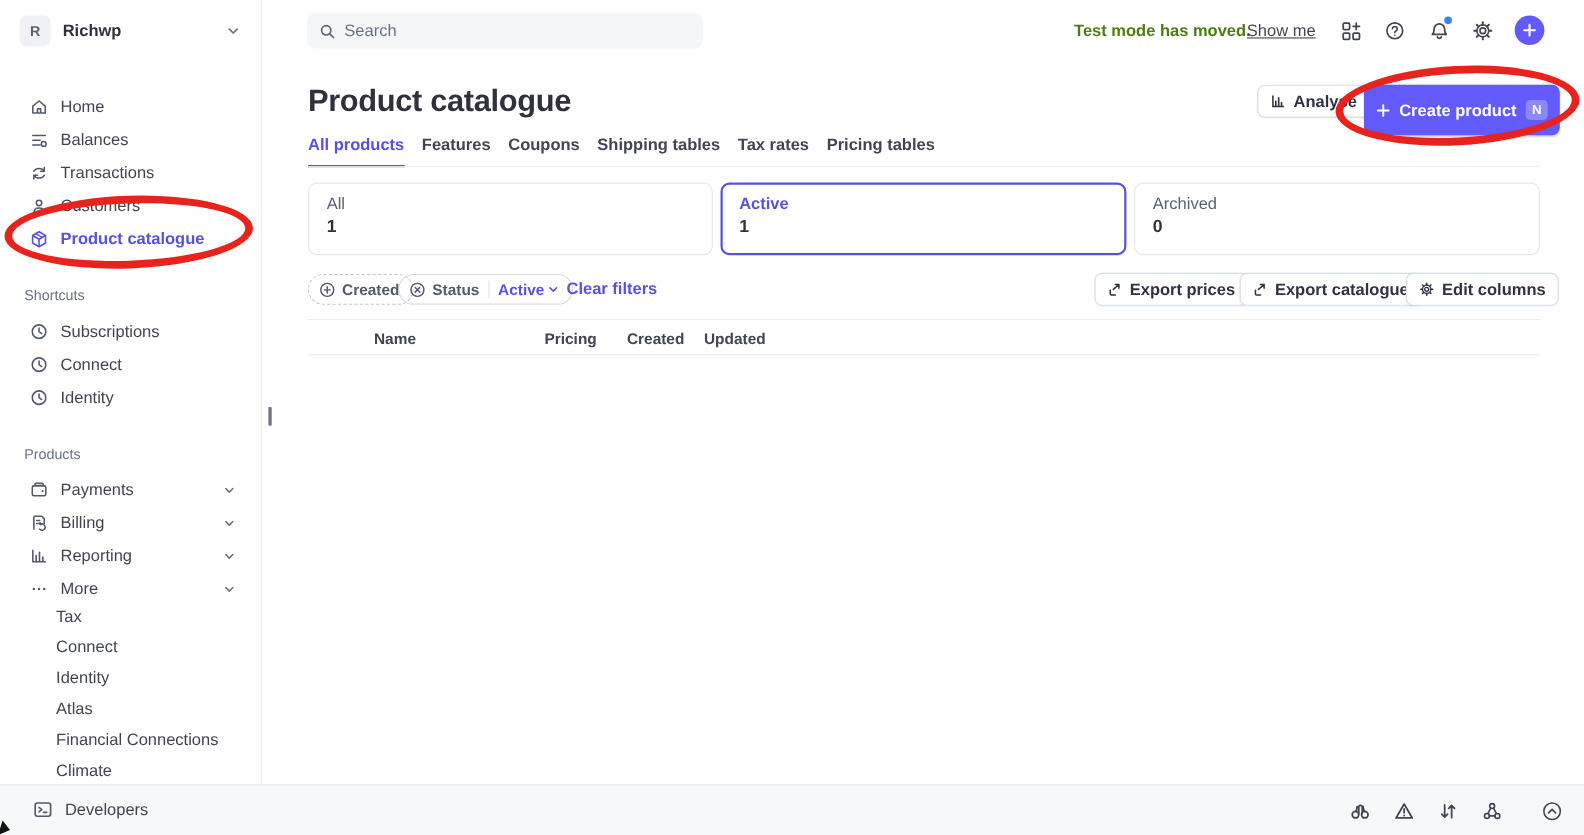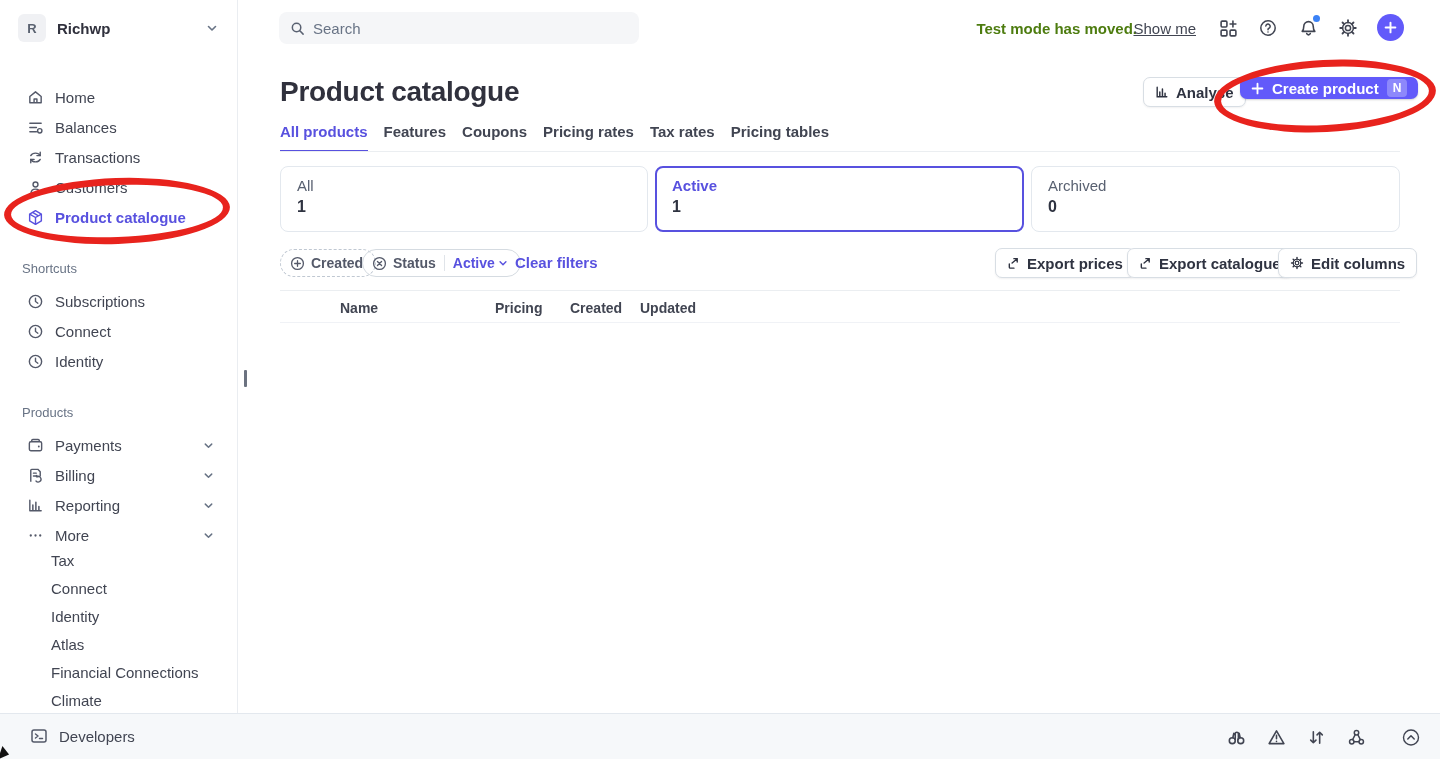--- a/index.html
+++ b/index.html
@@ -31,21 +31,21 @@
   .bell-dot { position:absolute; right:-1px; top:-2px; width:7px; height:7px; border-radius:50%; background:#3b82f6; }
 
   
   .page-title { left:280px; top:76px; font-size:28px; font-weight:700; letter-spacing:-0.3px; color:#30313d; }
   .tabs { left:280px; top:123px; display:flex; gap:16px; }
   .tab { font-size:15px; font-weight:600; color:#414552; padding-bottom:10px; cursor:pointer; }
   .tab.active { color:#5851df; border-bottom:2px solid #5851df; }
   .hr { height:1px; background:#ebeef1; left:280px; width:1120px; }
 
   .btn { display:inline-flex; align-items:center; gap:7px; background:#fff; border:1px solid #d8dee4; border-radius:7px; height:30px; padding:0 11px; font-size:15px; font-weight:600; color:#2f3341; box-shadow:0 1px 2px rgba(20,22,30,.06); cursor:pointer; white-space:nowrap; }
-  .btn-primary { background:#625afa; border:none; color:#fff; box-shadow:0 1px 2px rgba(20,22,30,.2); height:22px; border-radius:7px; display:inline-flex; align-items:center; gap:8px; padding:0 11px; font-size:15px; font-weight:600; cursor:pointer; }
+  .btn-primary { background:#625afa; border:none; color:#fff; box-shadow:0 1px 2px rgba(20,22,30,.2); height:46px; border-radius:7px; display:inline-flex; align-items:center; gap:8px; padding:0 11px; font-size:15px; font-weight:600; cursor:pointer; }
   .kbd { background:rgba(255,255,255,.28); color:#fff; font-size:12px; font-weight:600; border-radius:4px; padding:2px 6px; }
 
   
   .card { top:166px; height:66px; background:#fff; border:1px solid #e3e8ee; border-radius:8px; padding:10px 16px; cursor:pointer; }
   .card .clabel { font-size:15px; color:#596171; }
   .card .cvalue { font-size:16px; font-weight:700; color:#2f3341; margin-top:4px; }
   .card.selected { border:2px solid #5851df; padding:9px 15px; }
   .card.selected .clabel { color:#5851df; font-weight:700; }
 
   
@@ -318,21 +318,21 @@
     </span>
     <span>Create product</span>
     <span class="kbd">N</span>
   </button>
 </div>
 
 <div class="abs tabs">
   <div class="tab active">All products</div>
   <div class="tab">Features</div>
   <div class="tab">Coupons</div>
-  <div class="tab">Pricing rates</div>
+  <div class="tab">Shipping tables</div>
   <div class="tab">Tax rates</div>
   <div class="tab">Pricing tables</div>
 </div>
 <div class="abs hr" style="top:151px"></div>
 
 <div class="abs card" style="left:280px; width:368px;">
   <div class="clabel">All</div>
   <div class="cvalue">1</div>
 </div>
 <div class="abs card selected" style="left:655px; width:369px;">

